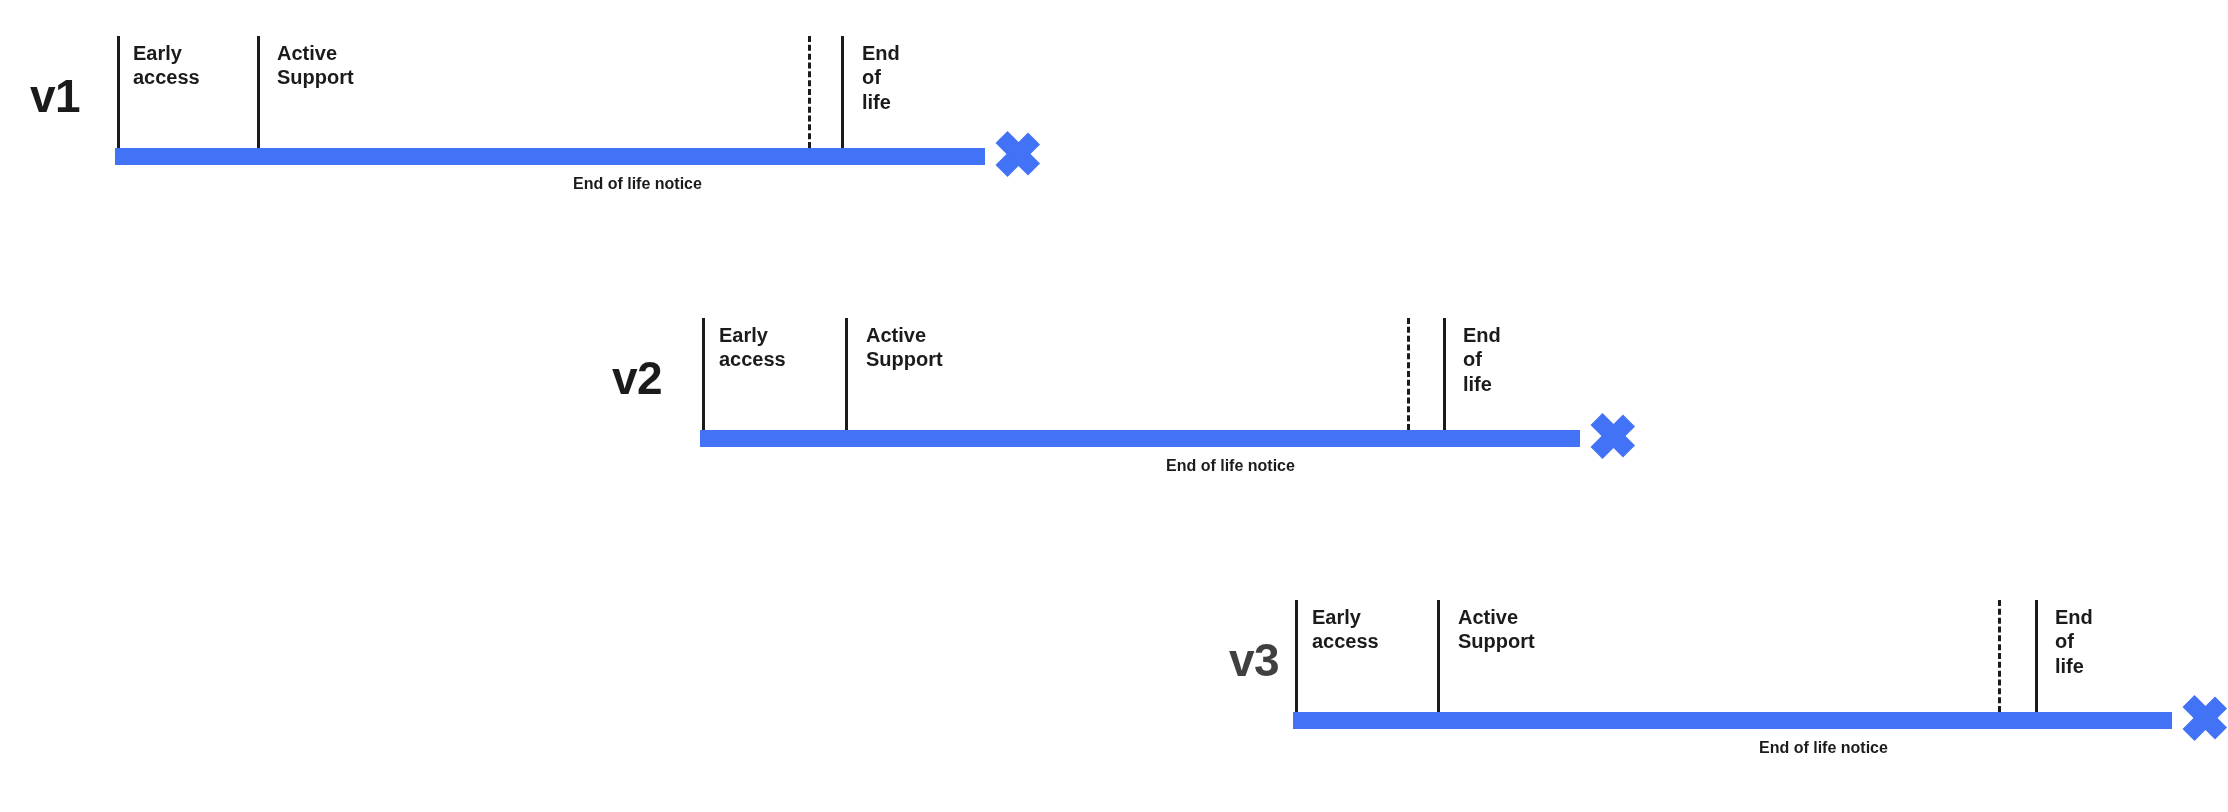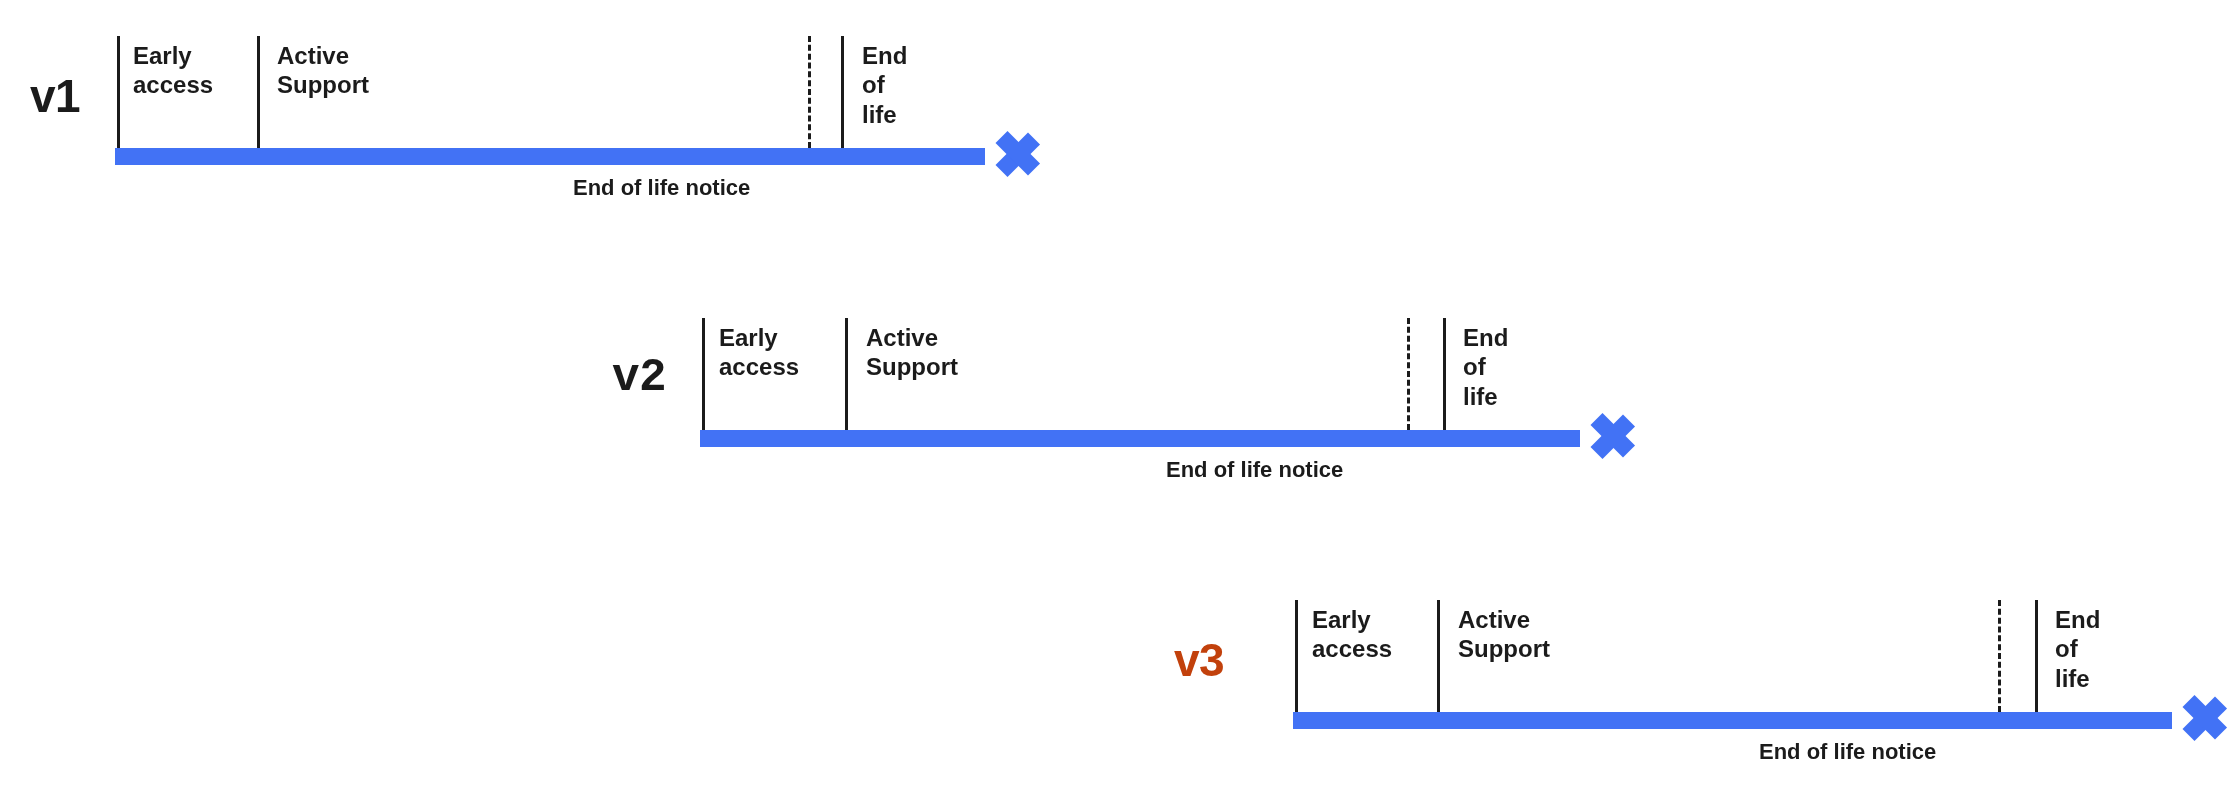--- a/index.html
+++ b/index.html
@@ -48,21 +48,21 @@
   }
   .marker-line.dashed {
     background: none;
     border-left: 3px dashed #1b1b1b;
     width: 0;
   }
 
   
   .phase-label {
     position: absolute;
-    font-size: 24px;
+    font-size: 20px;
     font-weight: 700;
     color: #1b1b1b;
     line-height: 1.22;
     white-space: pre-line;
   }
 
   
   .timeline-bar {
     position: absolute;
     height: 17px;
@@ -89,21 +89,21 @@
   }
   .arrow-head .blade.bottom {
     top: 14px;
     transform-origin: 50% 0%;
     transform: rotate(-45deg);
   }
 
   
   .notice-label {
     position: absolute;
-    font-size: 22px;
+    font-size: 16px;
     font-weight: 700;
     color: #1b1b1b;
     white-space: nowrap;
   }
 </style>
 </head>
 <body>
 
 <div id="canvas" style="background: rgb(255, 255, 255);">
     <div class="lifecycle-row">
@@ -117,38 +117,38 @@
       <div class="phase-label" style="left: 277px; top: 41px; color: rgb(27, 27, 27);">Active Support</div>
       <div class="phase-label" style="left: 862px; top: 41px; color: rgb(27, 27, 27);">End of life</div>
       <div class="timeline-bar" style="left: 115px; top: 148px; width: 870px; background: rgb(66, 114, 245);"></div>
       <div class="arrow-head" style="left: 970px; top: 123px;">
         <div class="blade top" style="background: rgb(66, 114, 245);"></div>
         <div class="blade bottom" style="background: rgb(66, 114, 245);"></div>
       </div>
       <div class="notice-label" style="left: 573px; top: 175px; color: rgb(27, 27, 27);">End of life notice</div>
     </div>
     <div class="lifecycle-row">
-      <div class="version-label" style="left: 612px; top: 355px; width: 58px; color: rgb(27, 27, 27); font-family: Liberation Mono, monospace;">v2</div>
+      <div class="version-label" style="left: 612px; top: 355px; width: 58px; color: rgb(27, 27, 27);">v2</div>
       <div class="marker-line" style="left: 702px; top: 318px; height: 112px; background: rgb(27, 27, 27);"></div>
       <div class="marker-line" style="left: 845px; top: 318px; height: 112px; background: rgb(27, 27, 27);"></div>
       <div class="marker-line dashed" style="left: 1407px; top: 318px; height: 112px;"></div>
       <div class="marker-line" style="left: 1443px; top: 318px; height: 112px; background: rgb(27, 27, 27);"></div>
       <div class="phase-label" style="left: 719px; top: 323px; color: rgb(27, 27, 27);">Early
 access</div>
       <div class="phase-label" style="left: 866px; top: 323px; color: rgb(27, 27, 27);">Active Support</div>
       <div class="phase-label" style="left: 1463px; top: 323px; color: rgb(27, 27, 27);">End of life</div>
       <div class="timeline-bar" style="left: 700px; top: 430px; width: 880px; background: rgb(66, 114, 245);"></div>
       <div class="arrow-head" style="left: 1565px; top: 405px;">
         <div class="blade top" style="background: rgb(66, 114, 245);"></div>
         <div class="blade bottom" style="background: rgb(66, 114, 245);"></div>
       </div>
       <div class="notice-label" style="left: 1166px; top: 457px; color: rgb(27, 27, 27);">End of life notice</div>
     </div>
     <div class="lifecycle-row">
-      <div class="version-label" style="left: 1174px; top: 637px; width: 58px; color: #c2410c;">v3</div>
+      <div class="version-label" style="left: 1229px; top: 637px; width: 58px; color: #404040;">v3</div>
       <div class="marker-line" style="left: 1295px; top: 600px; height: 112px; background: rgb(27, 27, 27);"></div>
       <div class="marker-line" style="left: 1437px; top: 600px; height: 112px; background: rgb(27, 27, 27);"></div>
       <div class="marker-line dashed" style="left: 1998px; top: 600px; height: 112px;"></div>
       <div class="marker-line" style="left: 2035px; top: 600px; height: 112px; background: rgb(27, 27, 27);"></div>
       <div class="phase-label" style="left: 1312px; top: 605px; color: rgb(27, 27, 27);">Early
 access</div>
       <div class="phase-label" style="left: 1458px; top: 605px; color: rgb(27, 27, 27);">Active Support</div>
       <div class="phase-label" style="left: 2055px; top: 605px; color: rgb(27, 27, 27);">End of life</div>
       <div class="timeline-bar" style="left: 1293px; top: 712px; width: 879px; background: rgb(66, 114, 245);"></div>
       <div class="arrow-head" style="left: 2157px; top: 687px;">

